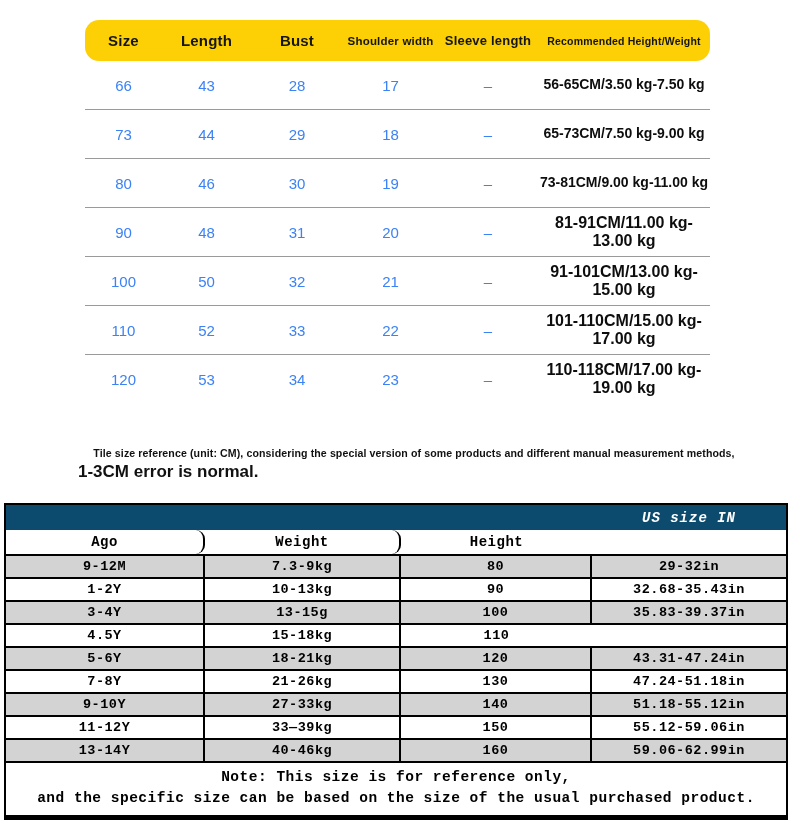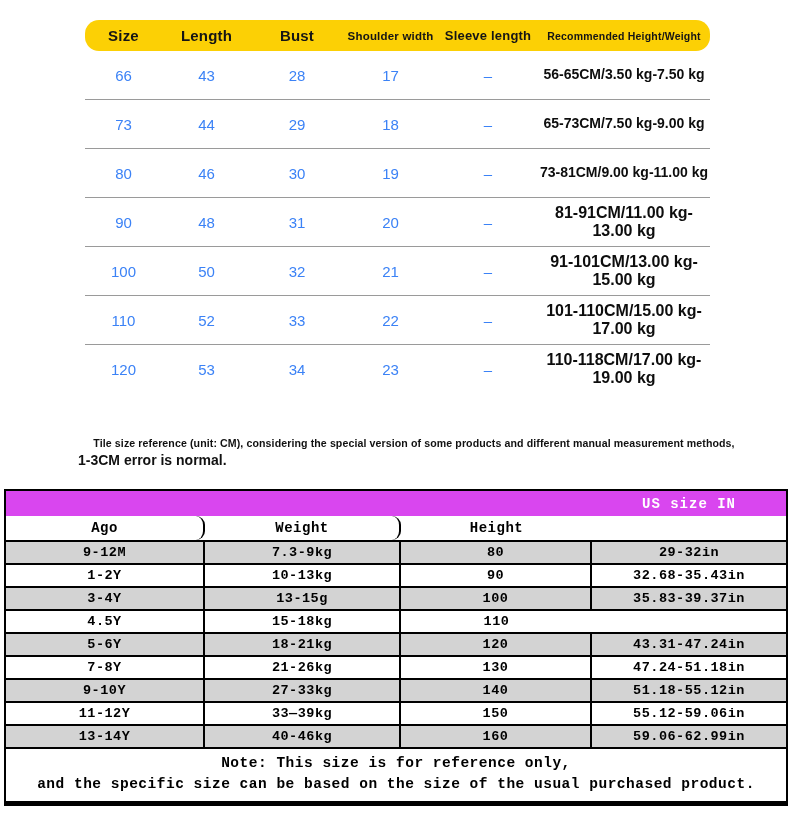--- a/index.html
+++ b/index.html
@@ -6,21 +6,21 @@
   body{
     width:790px;height:832px;background:#fff;overflow:hidden;
     font-family:"Liberation Sans",sans-serif;
   }
   .page{position:relative;width:790px;height:832px;}
 
   
   .size-table{margin:20px 0 0 85px;width:625px;}
   .sheader{
     display:grid;grid-template-columns:77px 89px 92px 95px 100px 172px;
-    background:var(--header-yellow,#fcd005);height:31px;align-items:center;border-radius:14px;
+    background:var(--header-yellow,#fcd005);height:41px;align-items:center;border-radius:14px;
   }
   .sheader .hc{
     text-align:center;font-weight:bold;color:#151515;letter-spacing:.2px;
   }
   .hc.h1,.hc.h2,.hc.h3{font-size:15px;}
   .hc.h4{font-size:11.5px;}
   .hc.h5{font-size:13px;}
   .hc.h6{font-size:10.5px;}
 
   .srows .srow{
@@ -35,33 +35,33 @@
     text-align:center;color:#0d0d0d;font-weight:bold;font-size:14px;line-height:1.1;
   }
   .srows .srow:nth-child(n+4) .rec{font-size:16px;}
 
   
   .mid-note{margin:44px 40px 0 78px;color:#111;}
   .mid-note .note-l1{
     text-align:center;font-size:10.6px;font-weight:bold;letter-spacing:.1px;
   }
   .mid-note .note-l2{
-    text-align:left;font-size:14px;font-weight:bold;margin-top:3px;
+    text-align:left;font-size:17px;font-weight:bold;margin-top:3px;
   }
 
   
   .us-table{
     margin:21px 2px 0 4px;width:780px;
     border:2px solid #000;border-bottom:5px solid #000;
     font-family:"Liberation Mono","DejaVu Sans Mono",monospace;font-weight:bold;color:#000;
     background:#fff;
   }
   .black-bar{
-    height:25px;background:#d946ef;color:#fff;
-    display:grid;grid-template-columns:199px 196px 191px 1fr;align-items:center;
+    height:25px;background:#0c4a6e;color:#fff;
+    display:grid;grid-template-columns:199px 196px 191px 1fr;align-items:center;font-style:italic;
   }
   .black-bar .bar-title{grid-column:4;text-align:center;font-size:14px;letter-spacing:1px;}
   .urow{
     display:grid;grid-template-columns:199px 196px 191px 1fr;
     border-top:2px solid #000;
   }
   .urow .cell{
     text-align:center;font-size:13.5px;letter-spacing:.5px;
     padding:3px 2px;position:relative;
   }

